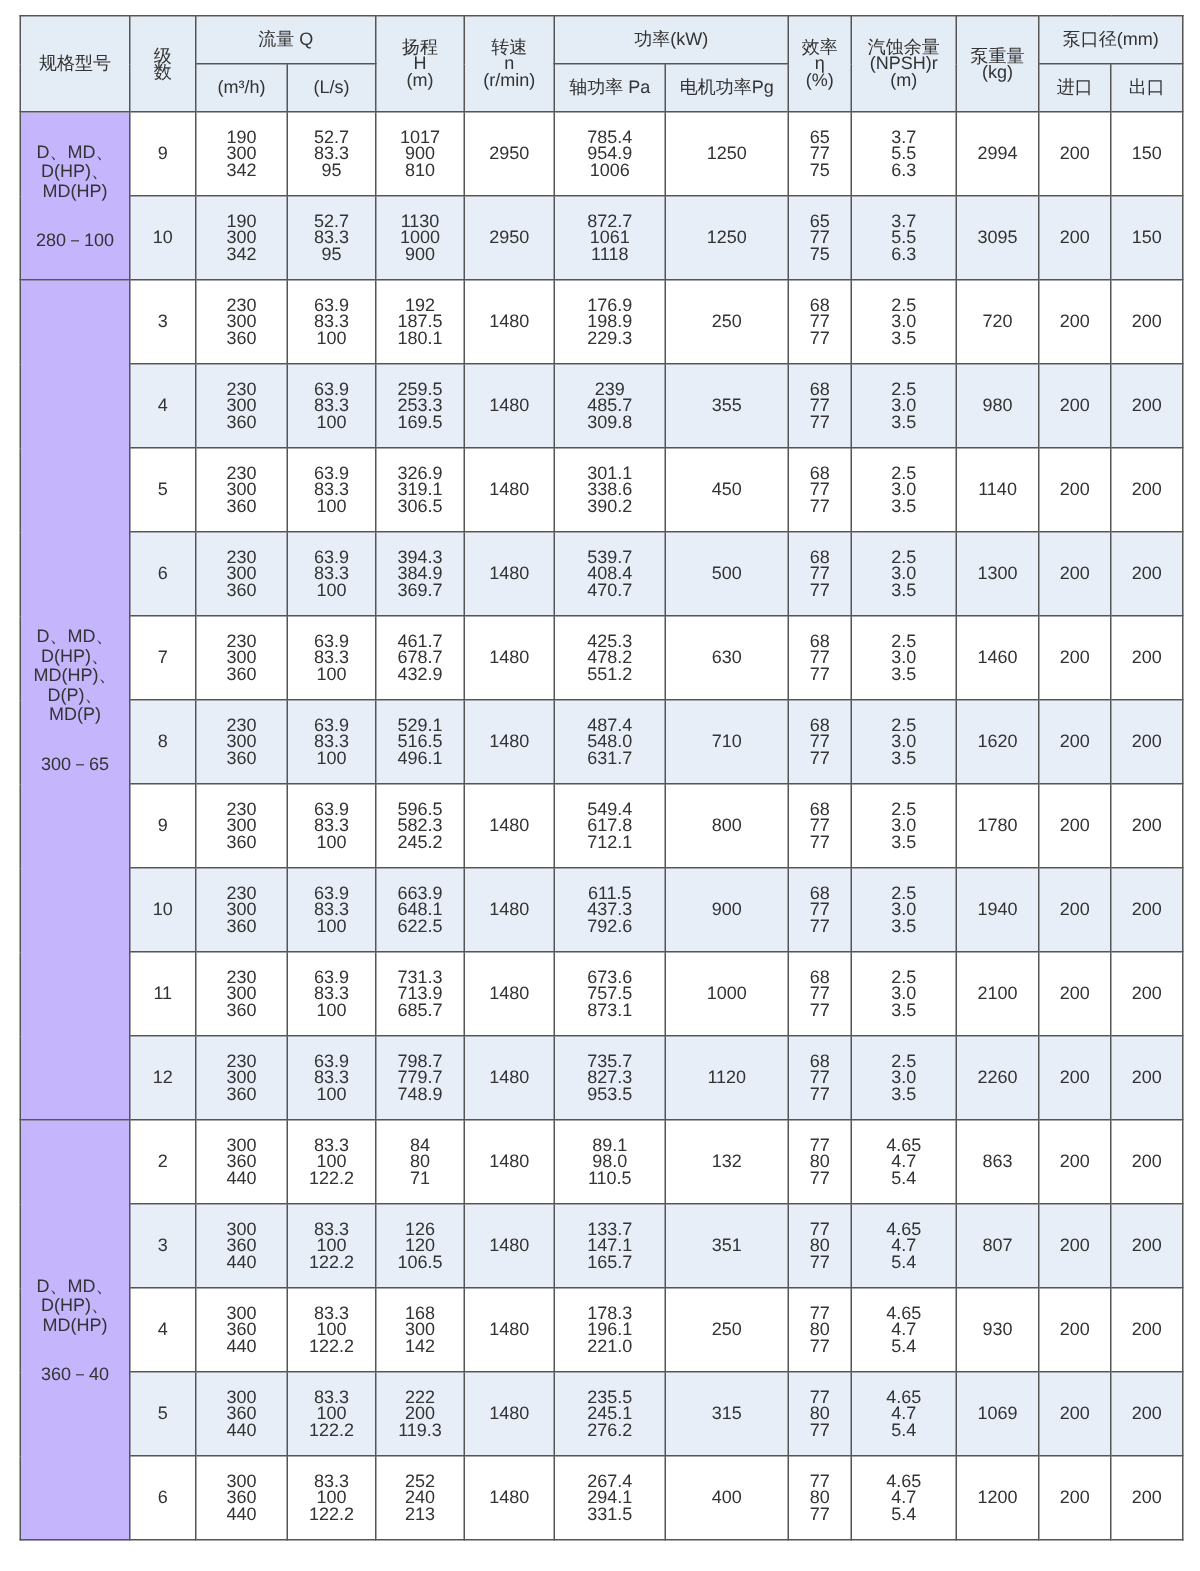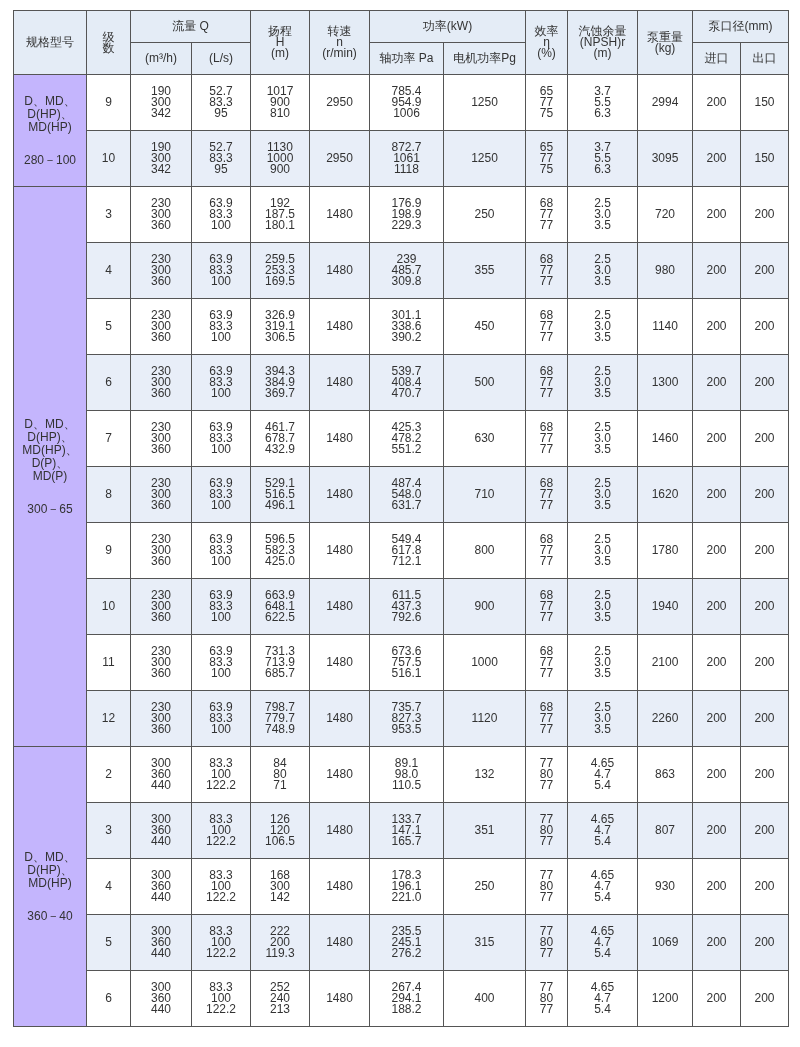--- a/index.html
+++ b/index.html
@@ -195,21 +195,21 @@
         <td class="c"><span class="stack"><span>68</span><span>77</span><span>77</span></span></td>
         <td class="c"><span class="stack"><span>2.5</span><span>3.0</span><span>3.5</span></span></td>
         <td class="c">1620</td>
         <td class="c">200</td>
         <td class="c">200</td>
       </tr>
       <tr class="r white">
         <td class="c">9</td>
         <td class="c"><span class="stack"><span>230</span><span>300</span><span>360</span></span></td>
         <td class="c"><span class="stack"><span>63.9</span><span>83.3</span><span>100</span></span></td>
-        <td class="c"><span class="stack"><span>596.5</span><span>582.3</span><span>425.0</span></span></td>
+        <td class="c"><span class="stack"><span>596.5</span><span>582.3</span><span>245.2</span></span></td>
         <td class="c">1480</td>
         <td class="c"><span class="stack"><span>549.4</span><span>617.8</span><span>712.1</span></span></td>
         <td class="c">800</td>
         <td class="c"><span class="stack"><span>68</span><span>77</span><span>77</span></span></td>
         <td class="c"><span class="stack"><span>2.5</span><span>3.0</span><span>3.5</span></span></td>
         <td class="c">1780</td>
         <td class="c">200</td>
         <td class="c">200</td>
       </tr>
       <tr class="r blue">
@@ -225,21 +225,21 @@
         <td class="c">1940</td>
         <td class="c">200</td>
         <td class="c">200</td>
       </tr>
       <tr class="r white">
         <td class="c">11</td>
         <td class="c"><span class="stack"><span>230</span><span>300</span><span>360</span></span></td>
         <td class="c"><span class="stack"><span>63.9</span><span>83.3</span><span>100</span></span></td>
         <td class="c"><span class="stack"><span>731.3</span><span>713.9</span><span>685.7</span></span></td>
         <td class="c">1480</td>
-        <td class="c"><span class="stack"><span>673.6</span><span>757.5</span><span>516.1</span></span></td>
+        <td class="c"><span class="stack"><span>673.6</span><span>757.5</span><span>873.1</span></span></td>
         <td class="c">1000</td>
         <td class="c"><span class="stack"><span>68</span><span>77</span><span>77</span></span></td>
         <td class="c"><span class="stack"><span>2.5</span><span>3.0</span><span>3.5</span></span></td>
         <td class="c">2100</td>
         <td class="c">200</td>
         <td class="c">200</td>
       </tr>
       <tr class="r blue">
         <td class="c">12</td>
         <td class="c"><span class="stack"><span>230</span><span>300</span><span>360</span></span></td>
@@ -310,21 +310,21 @@
         <td class="c">1069</td>
         <td class="c">200</td>
         <td class="c">200</td>
       </tr>
       <tr class="r white">
         <td class="c">6</td>
         <td class="c"><span class="stack"><span>300</span><span>360</span><span>440</span></span></td>
         <td class="c"><span class="stack"><span>83.3</span><span>100</span><span>122.2</span></span></td>
         <td class="c"><span class="stack"><span>252</span><span>240</span><span>213</span></span></td>
         <td class="c">1480</td>
-        <td class="c"><span class="stack"><span>267.4</span><span>294.1</span><span>188.2</span></span></td>
+        <td class="c"><span class="stack"><span>267.4</span><span>294.1</span><span>331.5</span></span></td>
         <td class="c">400</td>
         <td class="c"><span class="stack"><span>77</span><span>80</span><span>77</span></span></td>
         <td class="c"><span class="stack"><span>4.65</span><span>4.7</span><span>5.4</span></span></td>
         <td class="c">1200</td>
         <td class="c">200</td>
         <td class="c">200</td>
       </tr>
     </tbody>
 </table>
 

